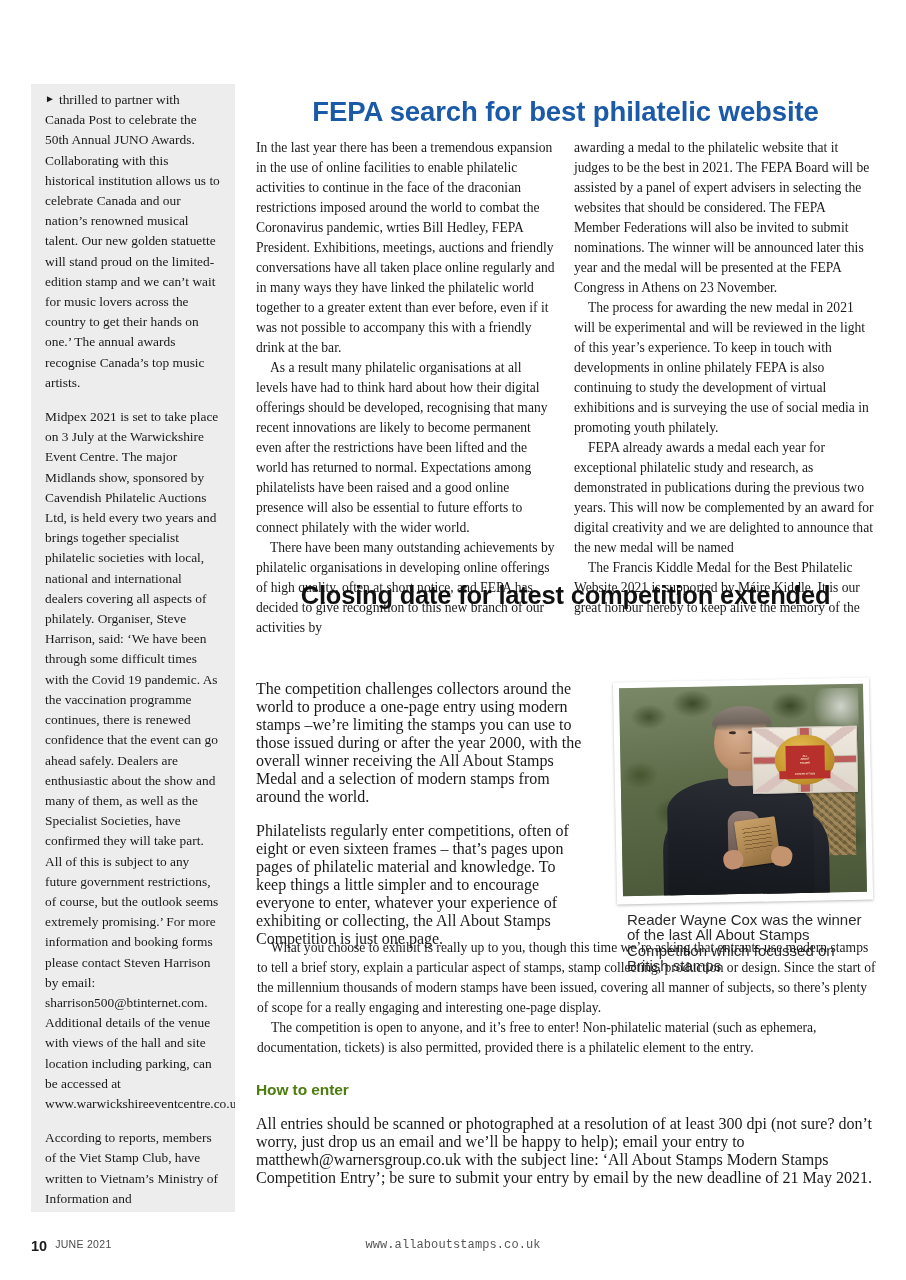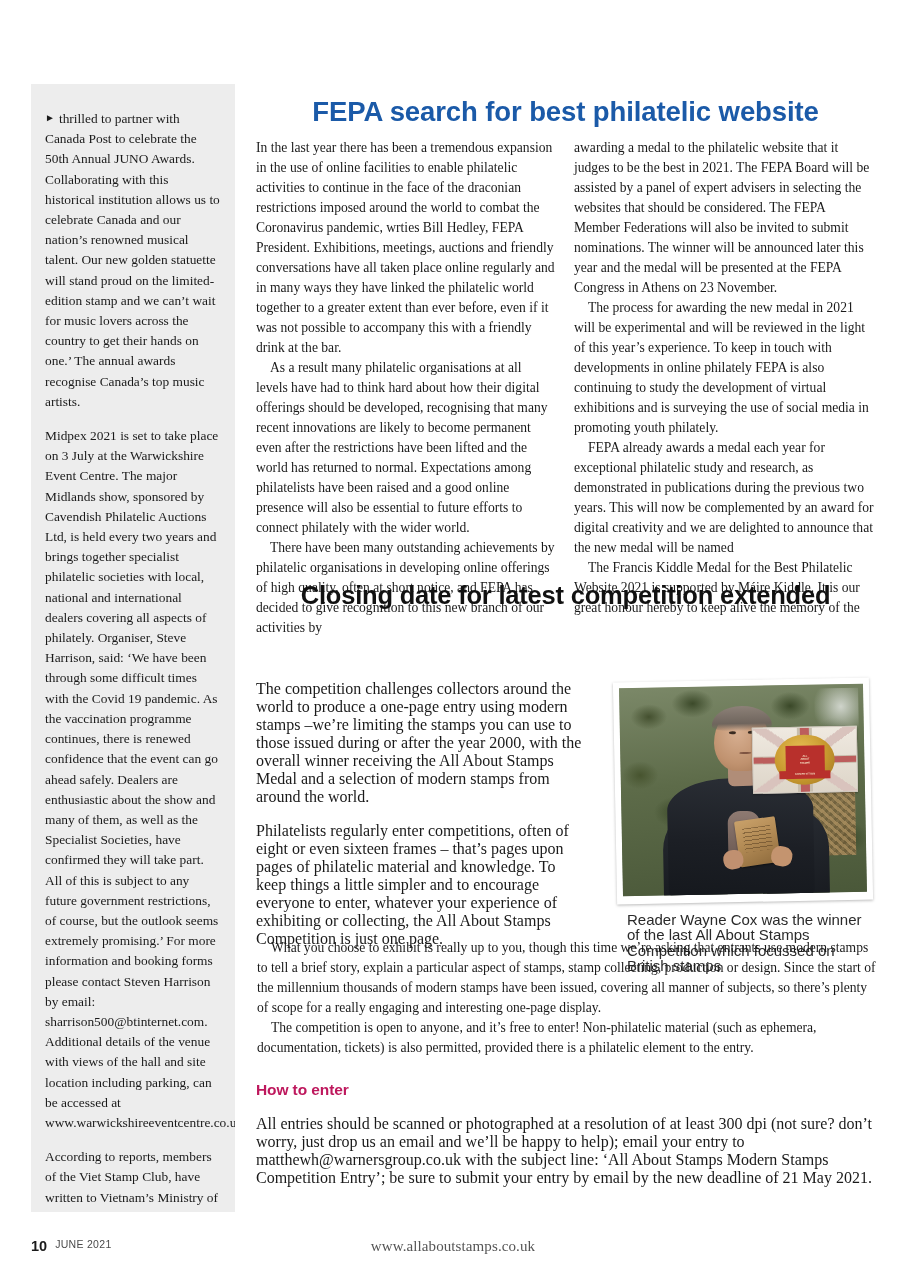--- a/index.html
+++ b/index.html
@@ -24,21 +24,21 @@
 
   
   .sidebar {
     position: absolute;
     left: 31px;
     top: 84px;
     width: 204px;
     height: 1128px;
     background: #ededed;
     box-sizing: border-box;
-    padding: 24px 14px 10px 14px;
+    padding: 5px 14px 10px 14px;
     overflow: hidden;
   }
   .sidebar p {
     margin: 0 0 14px 0;
     font-size: 13.4px;
     line-height: 20.2px;
     text-align: left;
     color: #1a1a1a;
     font-family: "Liberation Serif", "DejaVu Serif", serif;
   }
@@ -81,21 +81,21 @@
     letter-spacing: -0.2px;
     line-height: 30px;
   }
 
   h2.subhead {
     margin: 0 0 1px 0;
     padding: 0;
     font-family: "Liberation Sans", "DejaVu Sans", sans-serif;
     font-size: 15.5px;
     font-weight: bold;
-    color: #be185d;
+    color: #4d7c0f;
     letter-spacing: -0.1px;
   }
 
   
   .article-one {
     position: absolute;
     left: 256px;
     top: 138px;
     width: 619px;
     display: flex;
@@ -458,22 +458,22 @@
     font-family: "Liberation Sans", "DejaVu Sans", sans-serif;
     font-size: 10.5px;
     color: #4a4a4a;
     letter-spacing: 0.3px;
   }
   .folio-url {
     position: absolute;
     left: 0;
     right: 0;
     text-align: center;
-    font-family: Liberation Serif, serif;
-    font-size: 15px;
+    font-family: Liberation Mono, monospace;
+    font-size: 12px;
     color: #555555;
     letter-spacing: 0.1px;
   }
 </style>
 </head>
 <body>
 
 <div class="page">
 
   <aside class="sidebar">

